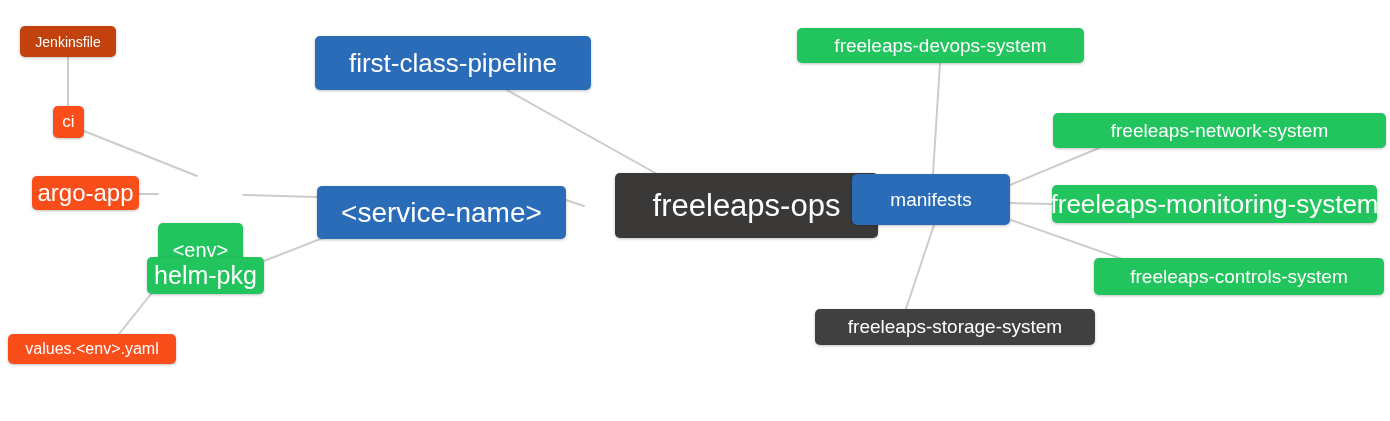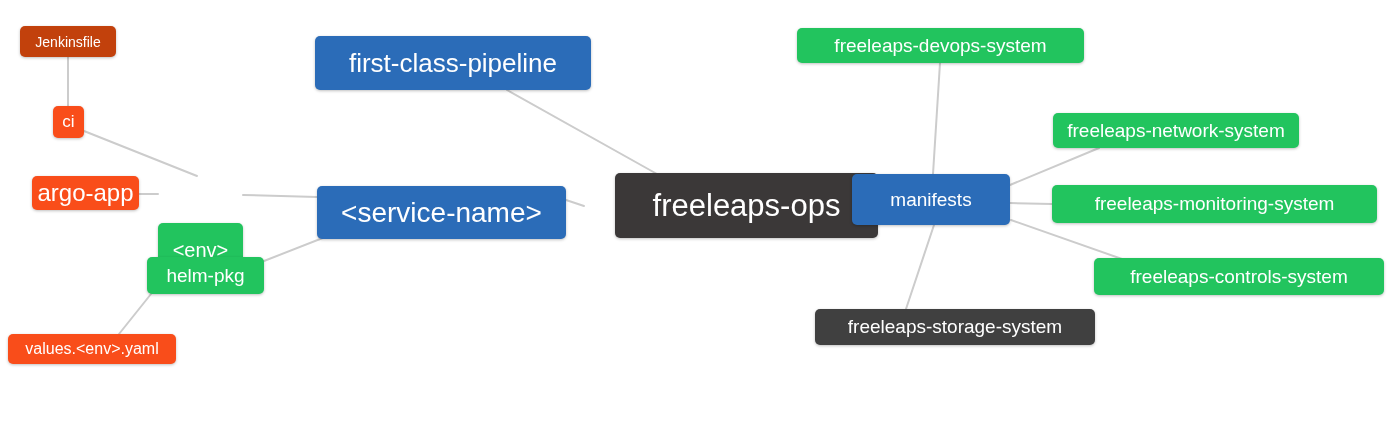--- a/index.html
+++ b/index.html
@@ -43,23 +43,23 @@
       <line x1="1011" y1="220" x2="1122" y2="259" stroke="#cccccc" stroke-width="2" stroke-linecap="round"></line>
       <line x1="934" y1="225" x2="906" y2="309" stroke="#cccccc" stroke-width="2" stroke-linecap="round"></line>
     </svg>
   <div id="node-layer">
       <div class="node" style="left: 20px; top: 26px; width: 96px; height: 31px; background: #c2410c; font-size: 14px;">Jenkinsfile</div>
       <div class="node" style="left: 53px; top: 106px; width: 31px; height: 32px; background: rgb(249, 77, 26); font-size: 17px;">ci</div>
       <div class="node" style="left: 32px; top: 176px; width: 107px; height: 34px; background: rgb(249, 77, 26); font-size: 24px;">argo-app</div>
       <div class="node" style="left: 158px; top: 175px; width: 85px; height: 54px; background: rgb(34, 196, 94); font-size: 20px; margin-top: 48px;">&lt;env&gt;</div>
       <div class="node" style="left: 317px; top: 186px; width: 249px; height: 53px; background: rgb(43, 108, 184); font-size: 28px;">&lt;service-name&gt;</div>
       <div class="node" style="left: 315px; top: 36px; width: 276px; height: 54px; background: rgb(43, 108, 184); font-size: 26px;">first-class-pipeline</div>
-      <div class="node" style="left: 147px; top: 257px; width: 117px; height: 37px; background: rgb(34, 196, 94); font-size: 19px;">helm-pkg</div>
+      <div class="node" style="left: 147px; top: 257px; width: 117px; height: 37px; background: rgb(34, 196, 94); font-size: 25px;">helm-pkg</div>
       <div class="node" style="left: 8px; top: 334px; width: 168px; height: 30px; background: rgb(249, 77, 26); font-size: 16px;">values.&lt;env&gt;.yaml</div>
       <div class="node" style="left: 584px; top: 173px; width: 263px; height: 65px; background: rgb(59, 56, 56); font-size: 31px; margin-left: 31px;">freeleaps-ops</div>
       <div class="node" style="left: 852px; top: 174px; width: 158px; height: 51px; background: rgb(43, 108, 184); font-size: 19px;">manifests</div>
       <div class="node" style="left: 797px; top: 28px; width: 287px; height: 35px; background: rgb(34, 196, 94); font-size: 19px;">freeleaps-devops-system</div>
-      <div class="node" style="left: 1053px; top: 113px; width: 246px; height: 35px; background: rgb(34, 196, 94); font-size: 19px;">freeleaps-network-system</div>
-      <div class="node" style="left: 1052px; top: 185px; width: 325px; height: 38px; background: rgb(34, 196, 94); font-size: 19px;">freeleaps-monitoring-system</div>
+      <div class="node" style="left: 1053px; top: 113px; width: 333px; height: 35px; background: rgb(34, 196, 94); font-size: 19px;">freeleaps-network-system</div>
+      <div class="node" style="left: 1052px; top: 185px; width: 325px; height: 38px; background: rgb(34, 196, 94); font-size: 26px;">freeleaps-monitoring-system</div>
       <div class="node" style="left: 1060px; top: 258px; width: 290px; height: 37px; background: rgb(34, 196, 94); font-size: 19px; margin-left: 34px;">freeleaps-controls-system</div>
       <div class="node" style="left: 815px; top: 309px; width: 280px; height: 36px; background: #404040; font-size: 19px;">freeleaps-storage-system</div>
     </div>
 </div>
 
 </body></html>

